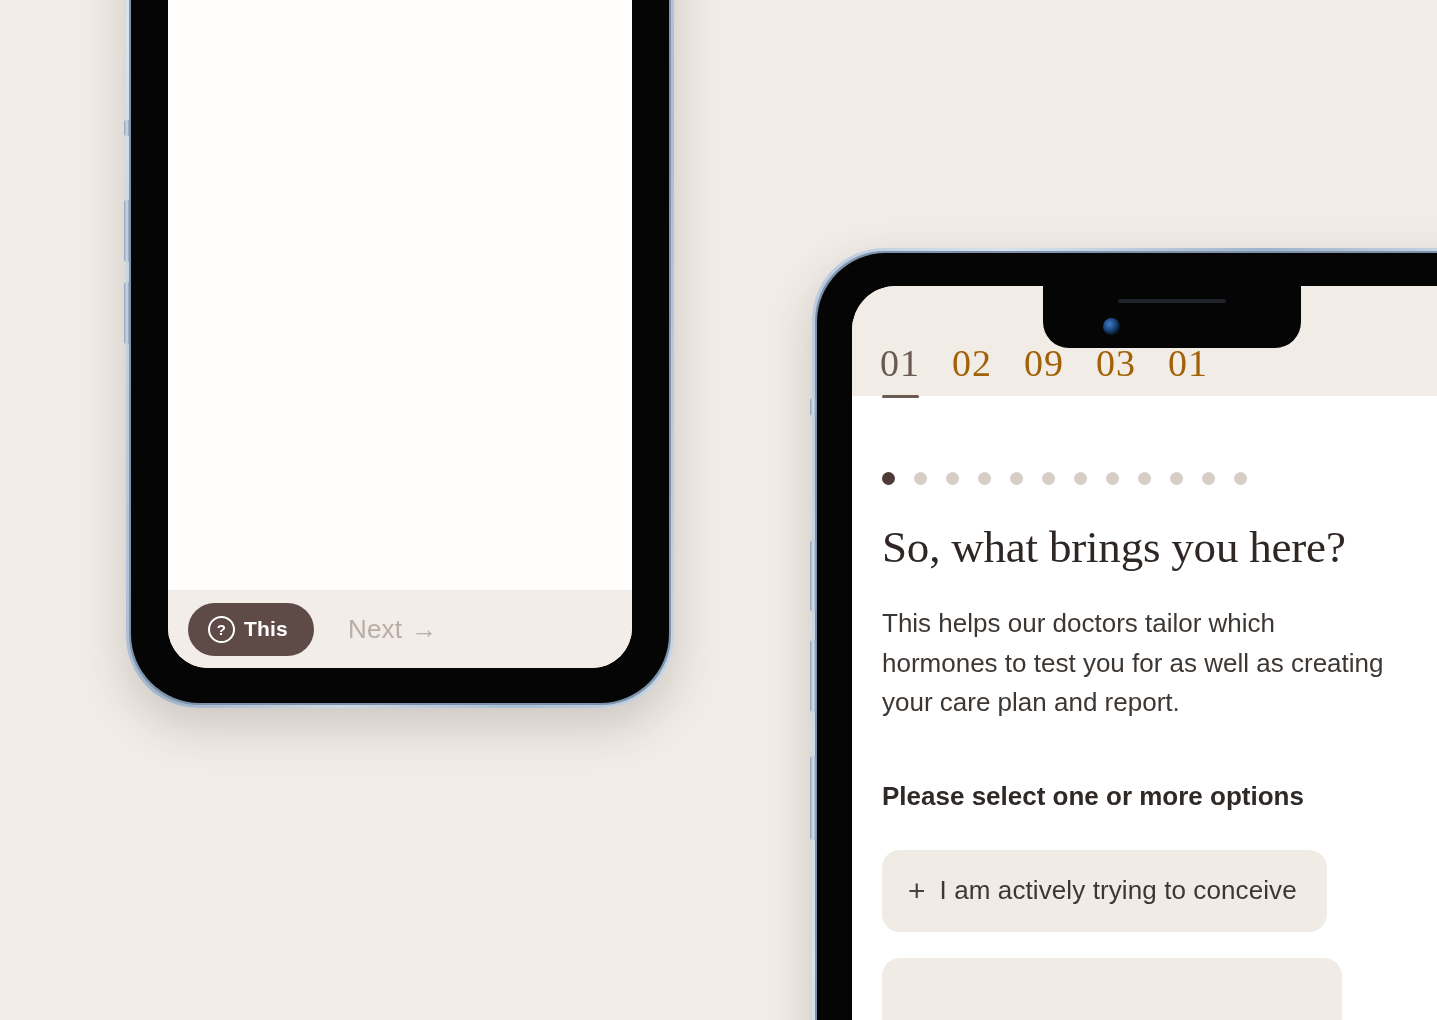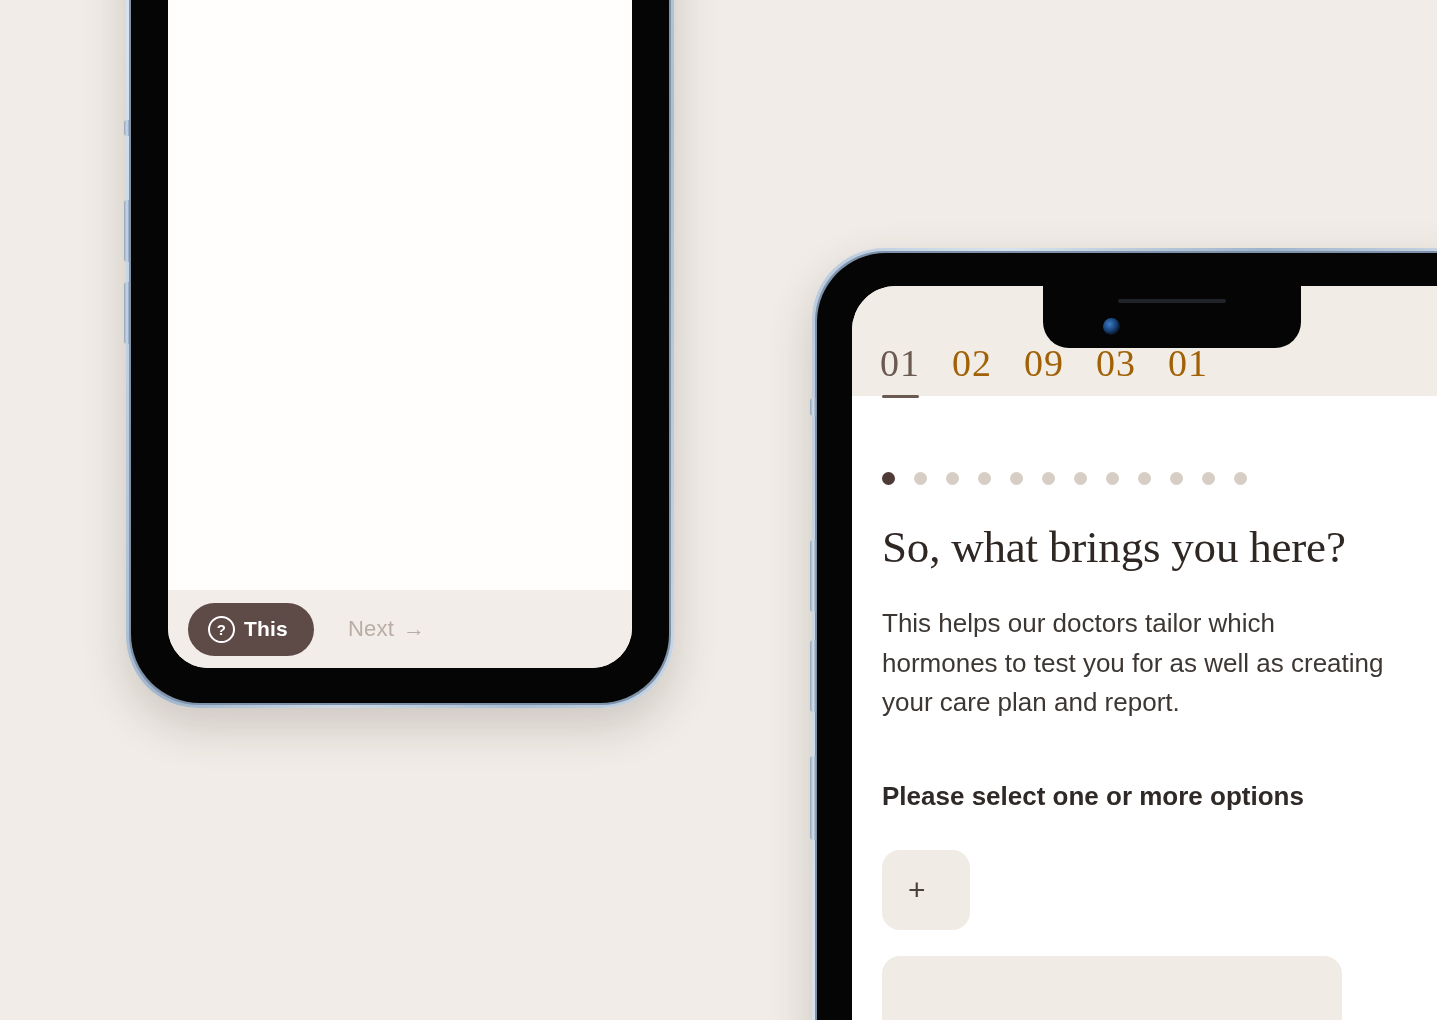--- a/index.html
+++ b/index.html
@@ -127,21 +127,21 @@
     display: flex;
     align-items: center;
     justify-content: center;
     font-size: 15px;
     font-weight: 700;
     line-height: 1;
     flex: 0 0 auto;
   }
   .next-btn {
     margin-left: 34px;
-    font-size: 22px;
+    font-size: 26px;
     color: #b9ada5;
     letter-spacing: 0.2px;
     display: flex;
     align-items: center;
     gap: 9px;
   }
 
   
   #phone-right {
     left: 812px;
@@ -387,19 +387,20 @@
         <div>This helps our doctors tailor which</div>
         <div>hormones to test you for as well as creating</div>
         <div>your care plan and report.</div>
       </div>
 
       <div class="right-subprompt">Please select one or more options</div>
 
       <div class="right-options">
         <div class="chip-lg">
           <span class="chip-plus">+</span>
+          <span class="chip-label">I am actively trying to conceive</span>
         </div>
         <div class="chip-lg ghost" style="width:460px;"></div>
       </div>
 
     </div>
   </div>
 </div>
 
 </body></html>

